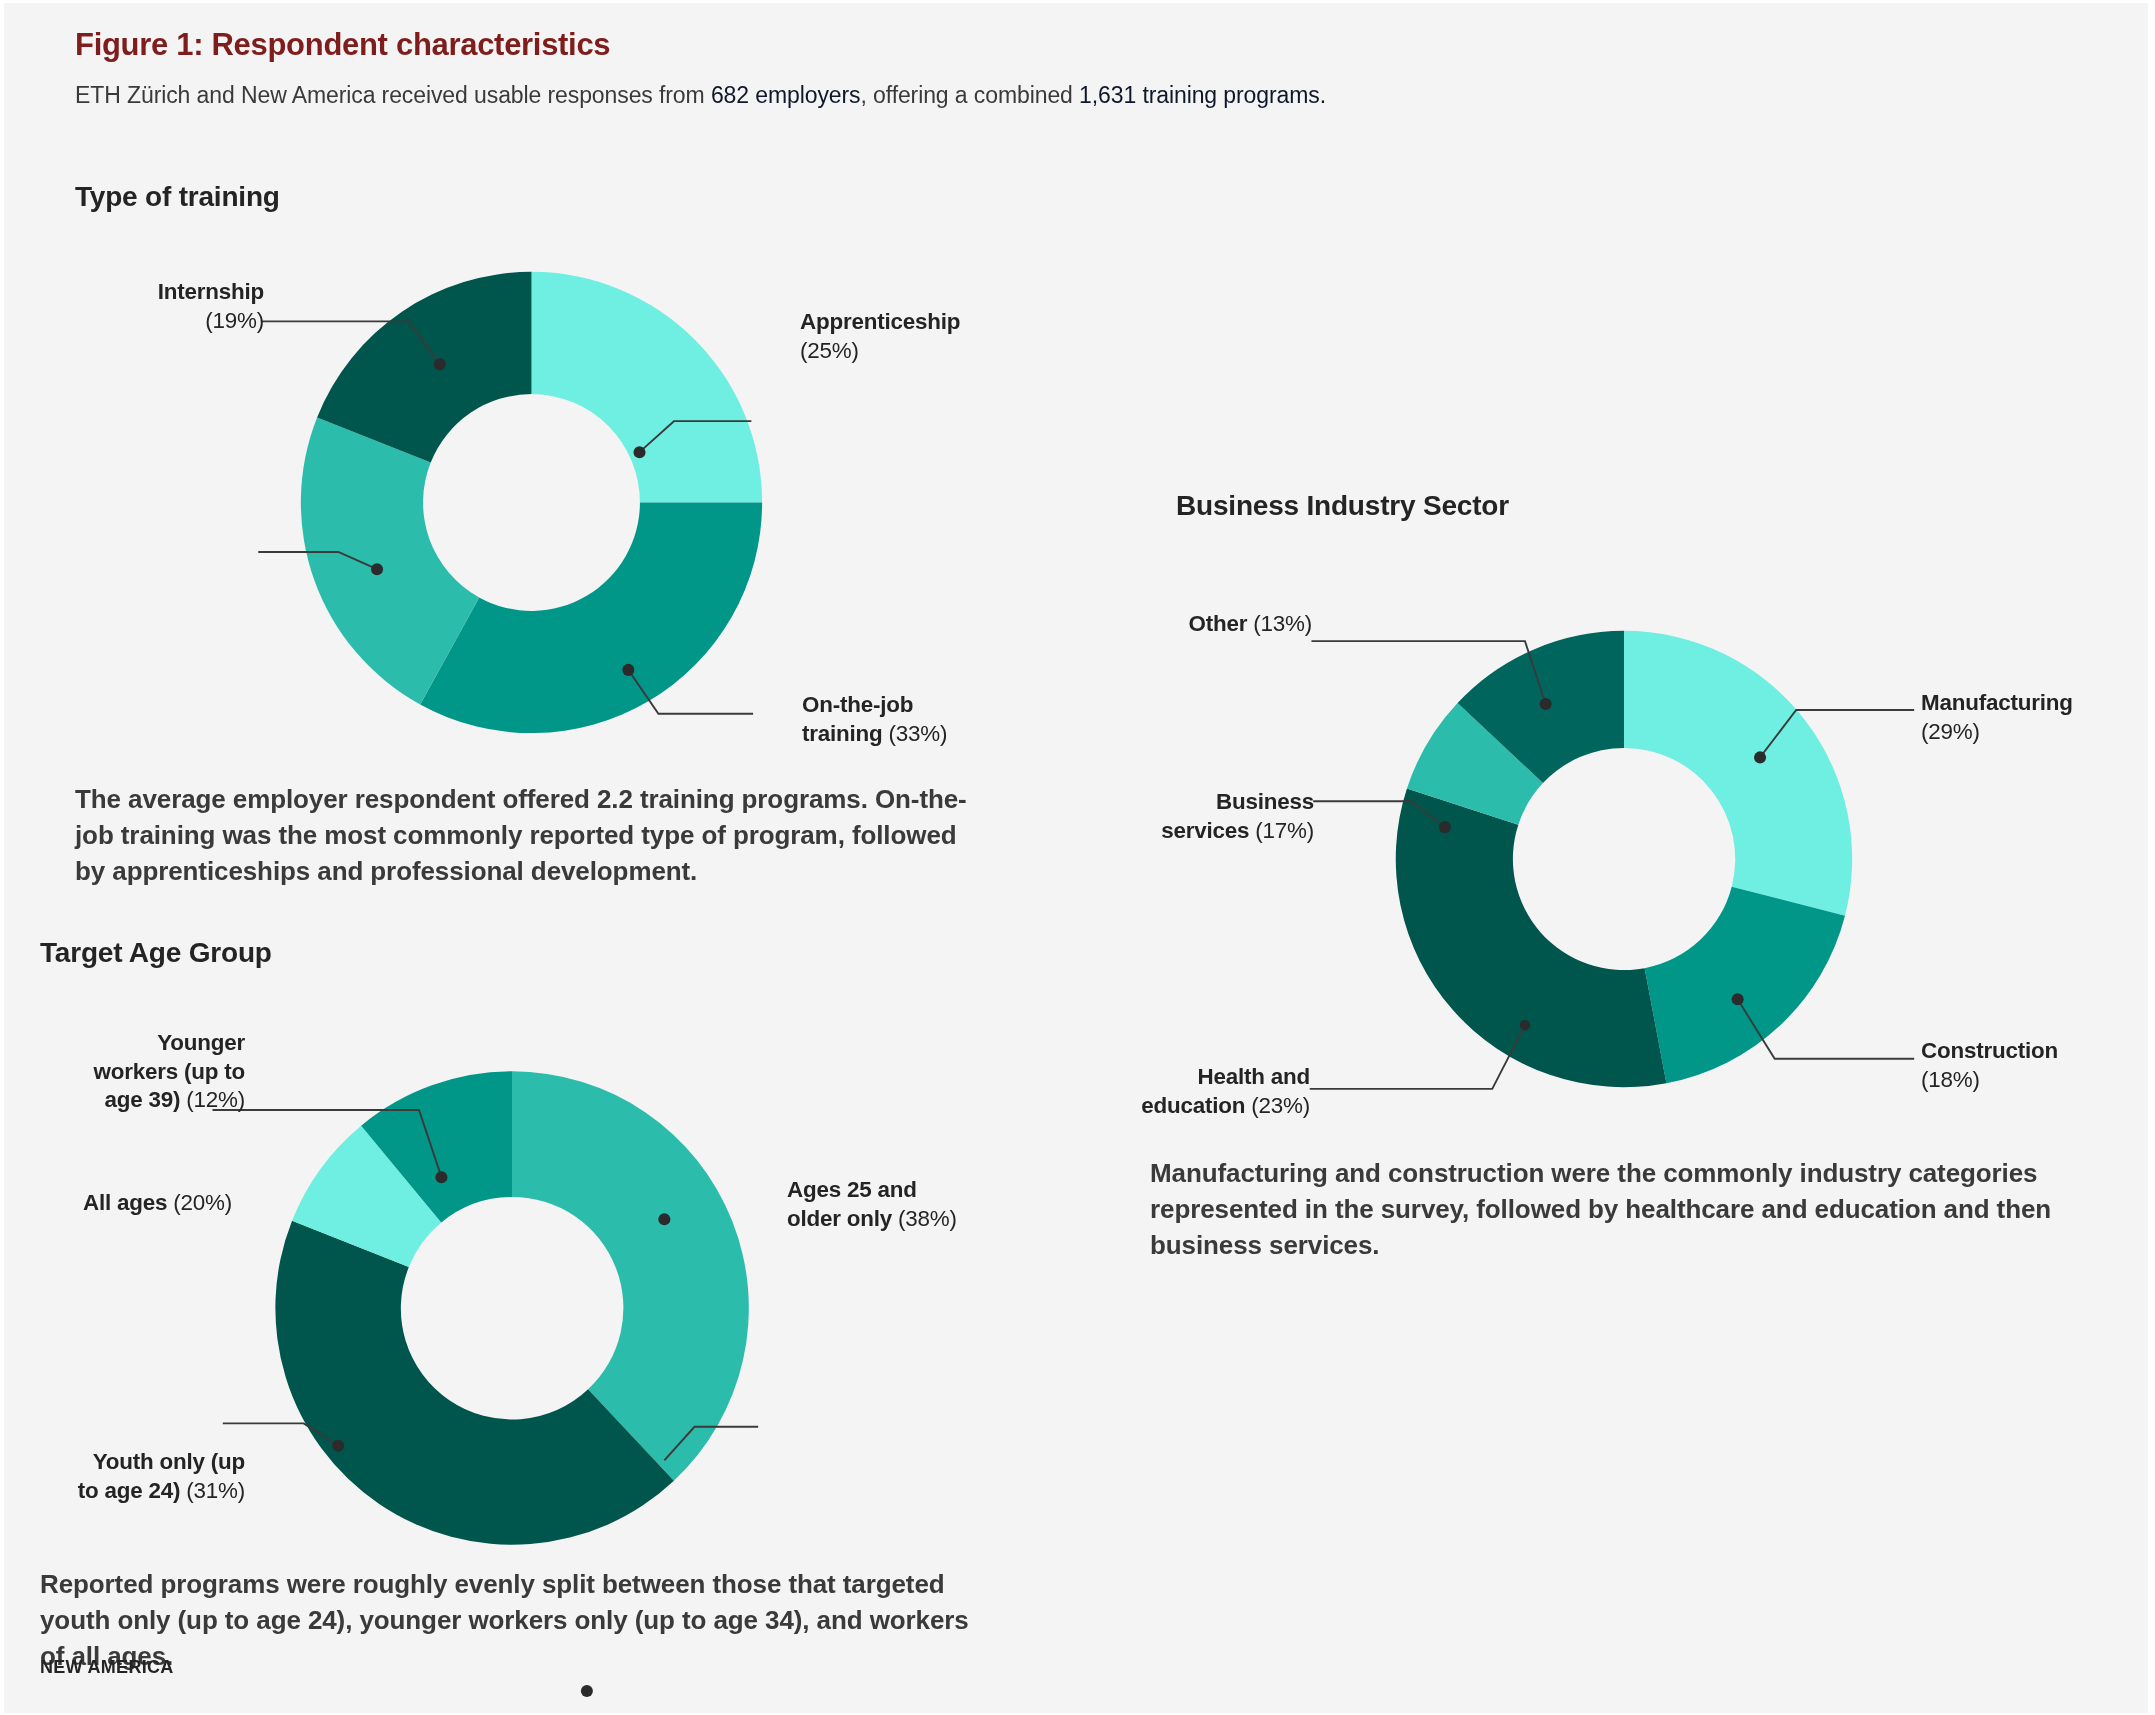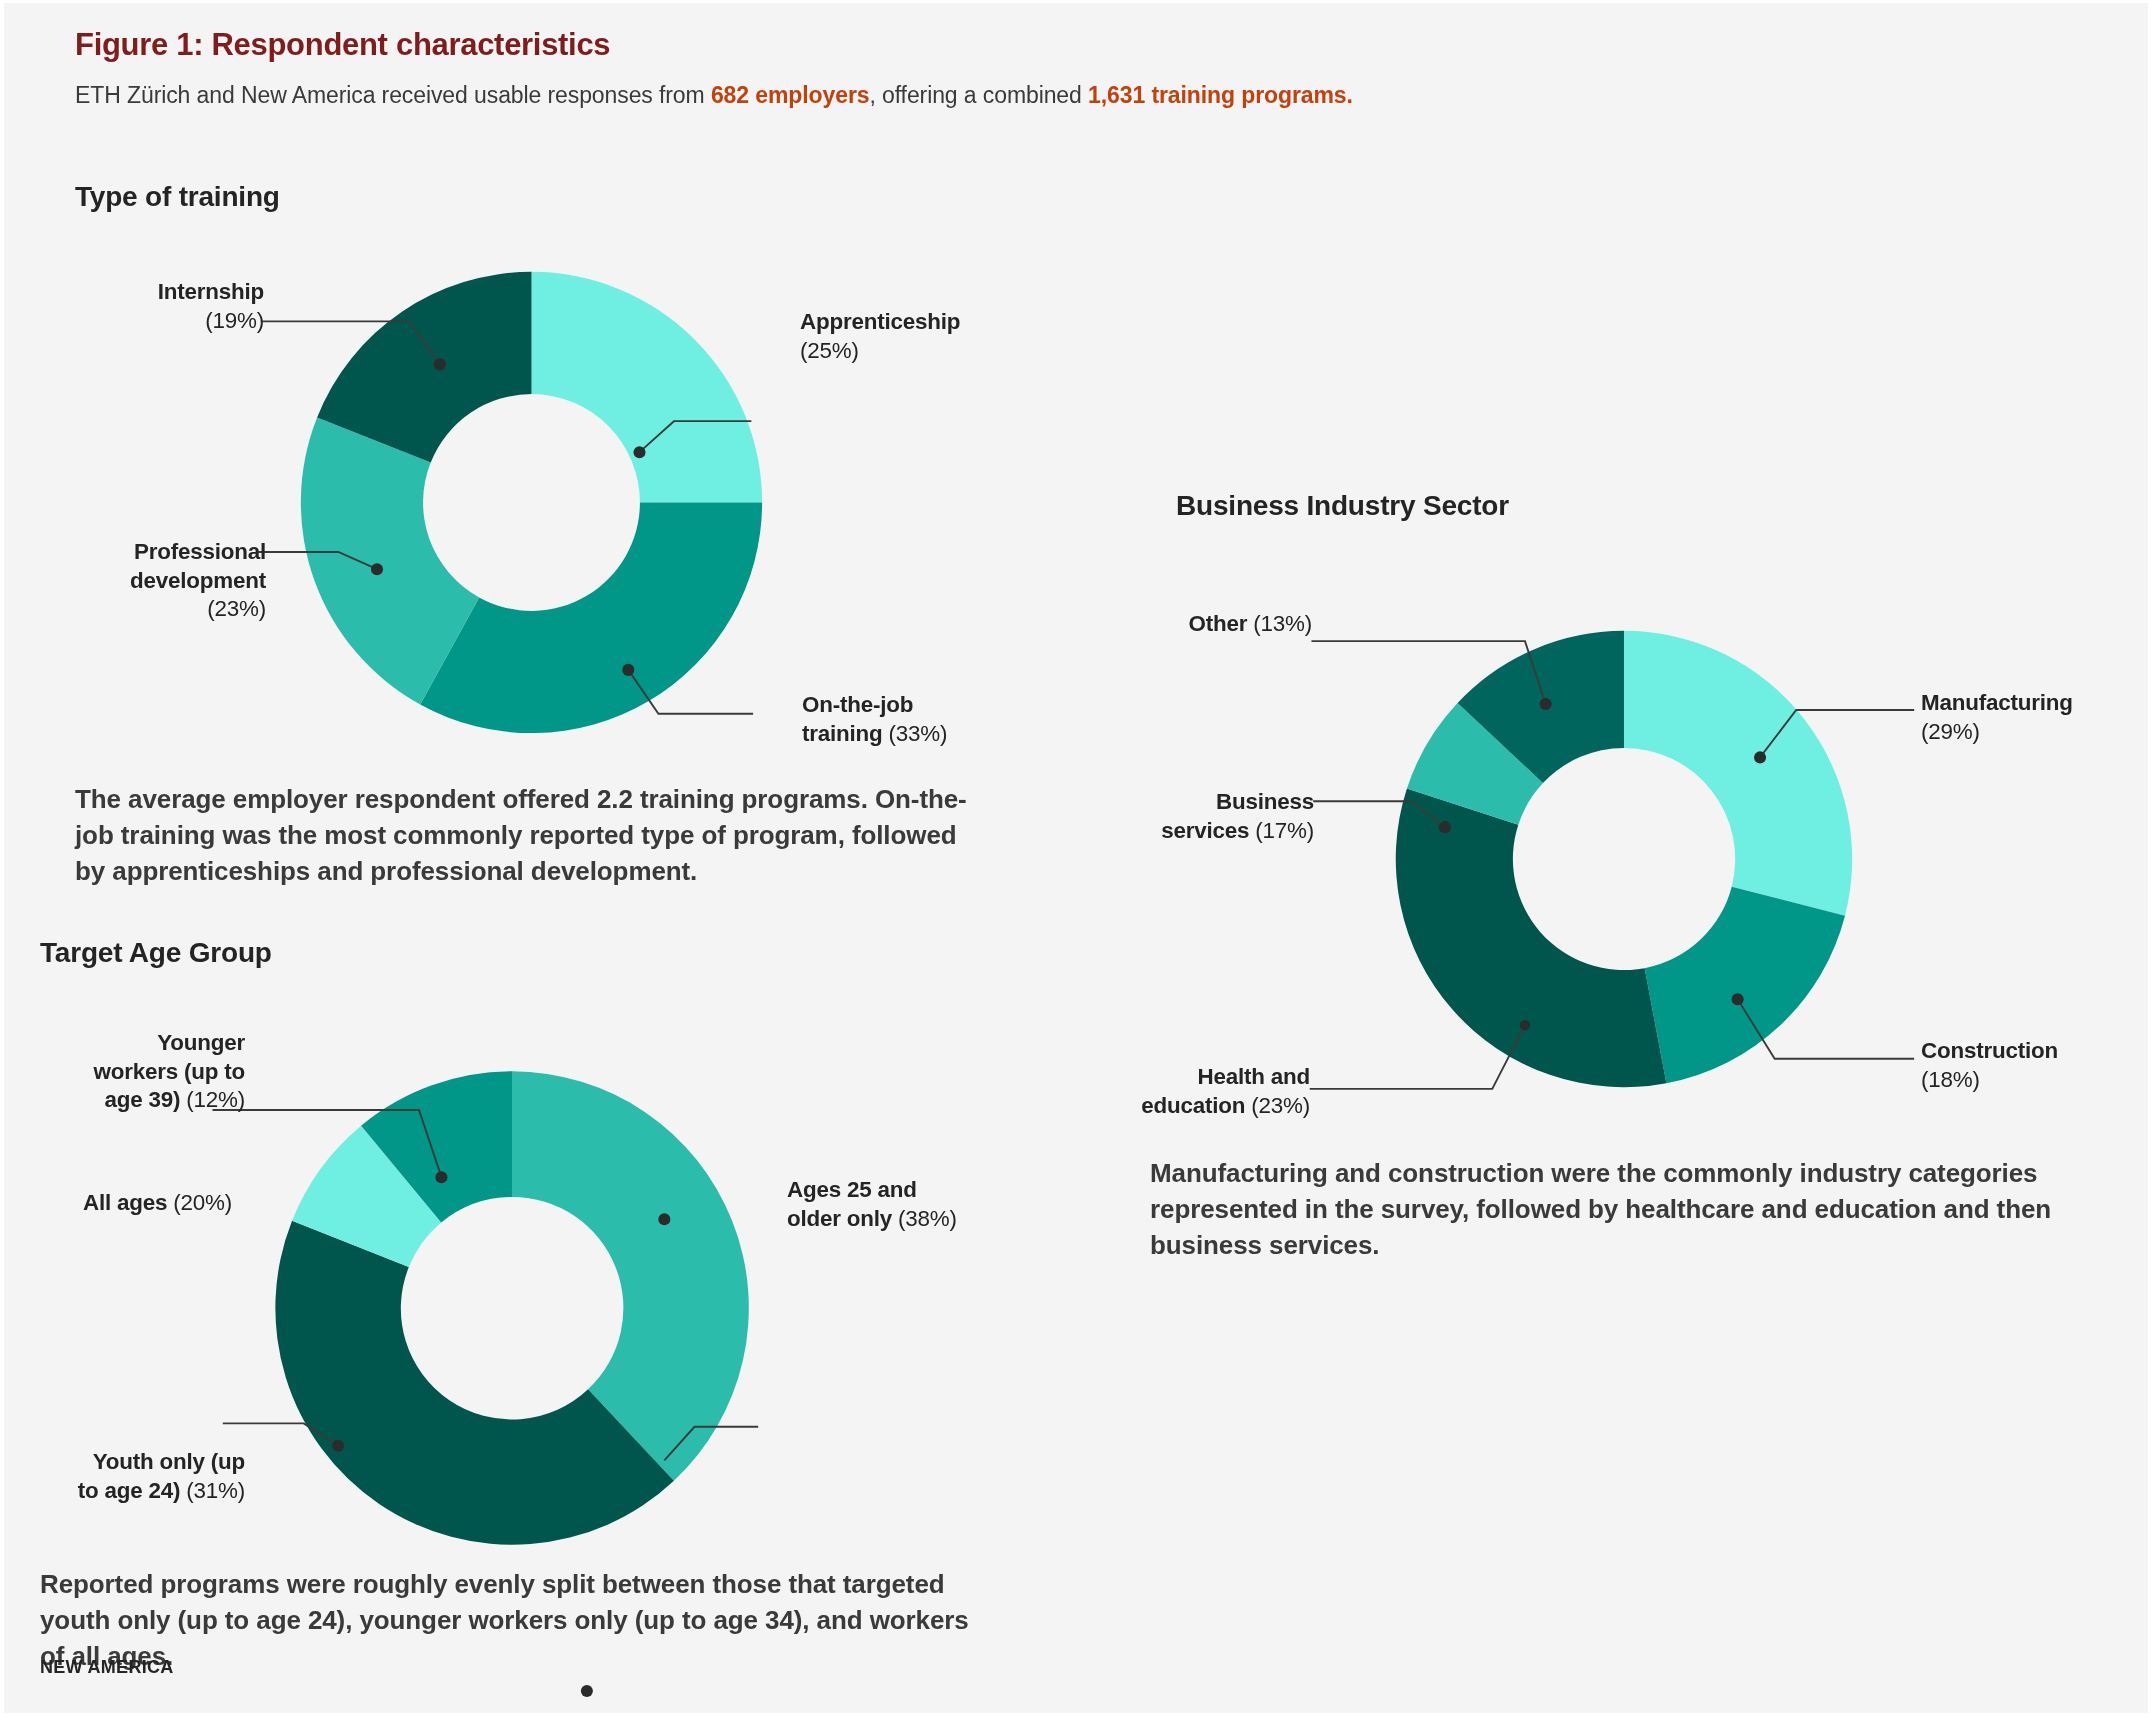--- a/index.html
+++ b/index.html
@@ -34,21 +34,21 @@
   }
   .fig-sub {
     position: absolute;
     left: 71px; top: 79px;
     font-size: 23px;
     font-weight: 400;
     color: #3a3a3a;
     letter-spacing: -0.1px;
     white-space: nowrap;
   }
-  .fig-sub b { font-weight: 700; color: #c2410c; text-align: right; }
+  .fig-sub b { font-weight: 400; color: #0f172a; text-align: right; }
 
   
   .sec-title {
     position: absolute;
     font-size: 28px;
     font-weight: 700;
     color: #242424;
     letter-spacing: -0.2px;
     margin-top: 9px;
   }
@@ -136,25 +136,20 @@
   </div>
 
   <div class="lbl right" style="left:796px; top:305px;">
     <b>Apprenticeship</b><br>
     <span class="pct">(25%)</span>
   </div>
   <div class="lbl right" style="left:798px; top:688px;">
     <b>On-the-job</b><br>
     <b>training </b><span class="pct">(33%)</span>
   </div>
-  <div class="lbl left" style="left:0px; top:535px; width:262px;">
-    <b>Professional</b><br>
-    <b>development</b><br>
-    <span class="pct">(23%)</span>
-  </div>
   <div class="lbl left" style="left:0px; top:275px; width:260px;">
     <b>Internship</b><br>
     <span class="pct">(19%)</span>
   </div>
 
   <div class="caption" id="c-type">The average employer respondent offered 2.2 training programs. On-the-job training was the most commonly reported type of program, followed by apprenticeships and professional development.</div>
 
   <div class="chart" id="chart-age" style="left:267px; top:1064px;">
     <svg width="482" height="482" viewBox="0 0 560 560">
       <g transform="translate(280,280)">

